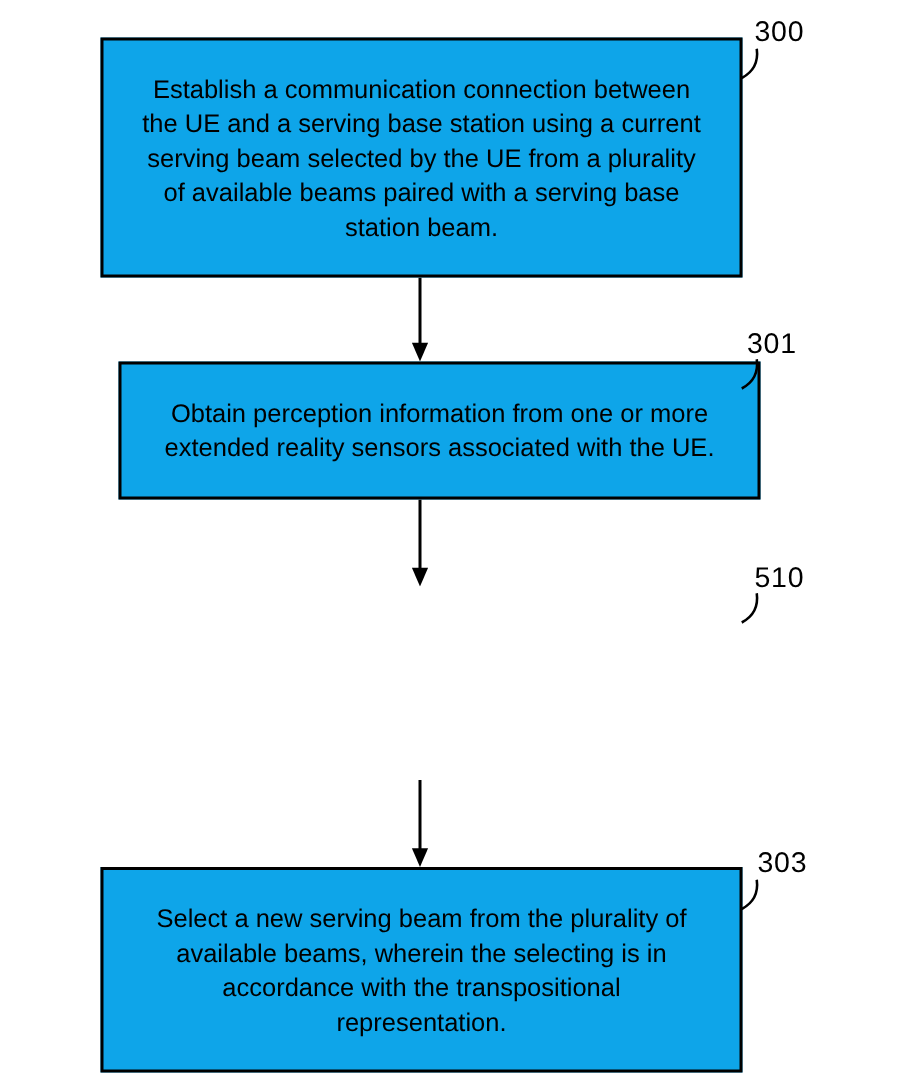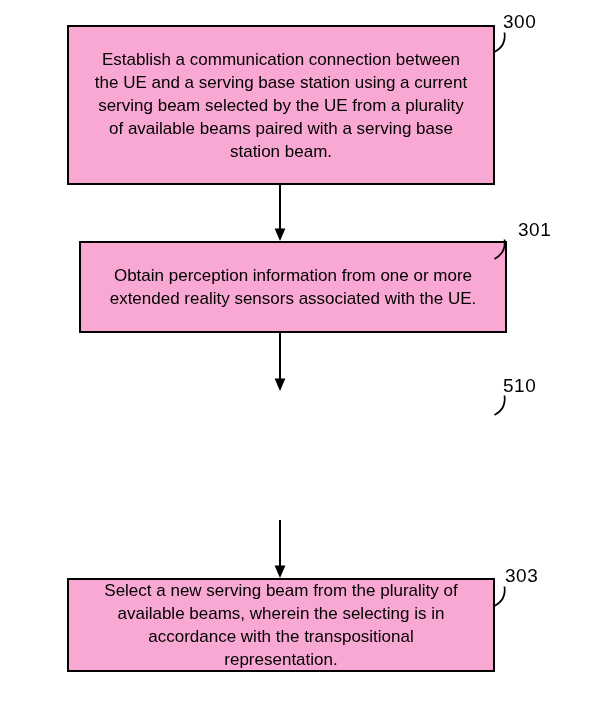--- a/index.html
+++ b/index.html
@@ -2,21 +2,21 @@
 <html><head>
 <meta charset="utf-8">
 <style>
   html,body{margin:0;padding:0;background:#fff;}
   .canvas{
     position:relative;width:603px;height:727px;background:#fff;
     font-family:"Liberation Sans",sans-serif;color:#000;overflow:hidden;
   }
   .flow-box{
     position:absolute;left:67px;width:428px;box-sizing:border-box;
-    border:2px solid #000;background:#f9a8d4;
+    border:2px solid #000;background:#0ea5e9;
     display:flex;align-items:center;justify-content:center;
   }
   .flow-box .box-text{
     white-space:pre-line;text-align:center;
     font-size:17px;line-height:23px;letter-spacing:0px;padding:0 2px;
   }
   .ref-label{
     position:absolute;font-size:19px;line-height:19px;letter-spacing:0.5px;
   }
   .leader,.flow-arrow{position:absolute;display:block;}
@@ -39,39 +39,39 @@
   </svg>
   <svg class="flow-arrow" style="left:272px;top:185px;" width="16" height="56" viewBox="0 0 16 56">
     <line x1="8" y1="0" x2="8" y2="46" stroke="#000" stroke-width="2"></line>
     <polygon points="8,56 2.6,43.5 13.4,43.5" fill="#000"></polygon>
   </svg>
 
   <div class="flow-box" style="top:241px;height:92px;margin-left:12px;">
     <div class="box-text">Obtain perception information from one or more
 extended reality sensors associated with the UE.</div>
   </div>
-  <div class="ref-label" style="left:498px;top:220px;margin-left:20px;">301</div>
+  <div class="ref-label" style="left:498px;top:220px;">301</div>
   <svg class="leader" style="left:494px;top:238px;" width="14" height="23" viewBox="0 0 14 23">
     <path d="M10.5,1.5 C11.5,9 9,16.5 0.5,21" fill="none" stroke="#000" stroke-width="1.7"></path>
   </svg>
   <svg class="flow-arrow" style="left:272px;top:333px;" width="16" height="58" viewBox="0 0 16 58">
     <line x1="8" y1="0" x2="8" y2="48" stroke="#000" stroke-width="2"></line>
     <polygon points="8,58 2.6,45.5 13.4,45.5" fill="#000"></polygon>
   </svg>
 
   <div class="ref-label" style="left:503px;top:376px;">510</div>
   <svg class="leader" style="left:494px;top:394px;" width="14" height="23" viewBox="0 0 14 23">
     <path d="M10.5,1.5 C11.5,9 9,16.5 0.5,21" fill="none" stroke="#000" stroke-width="1.7"></path>
   </svg>
   <svg class="flow-arrow" style="left:272px;top:520px;" width="16" height="58" viewBox="0 0 16 58">
     <line x1="8" y1="0" x2="8" y2="48" stroke="#000" stroke-width="2"></line>
     <polygon points="8,58 2.6,45.5 13.4,45.5" fill="#000"></polygon>
   </svg>
 
-  <div class="flow-box" style="top:578px;height:94px;">
+  <div class="flow-box" style="top:578px;height:137px;">
     <div class="box-text">Select a new serving beam from the plurality of
 available beams, wherein the selecting is in
 accordance with the transpositional
 representation.</div>
   </div>
   <div class="ref-label" style="left:505px;top:566px;">303</div>
   <svg class="leader" style="left:494px;top:585px;" width="14" height="23" viewBox="0 0 14 23">
     <path d="M10.5,1.5 C11.5,9 9,16.5 0.5,21" fill="none" stroke="#000" stroke-width="1.7"></path>
   </svg>
 

